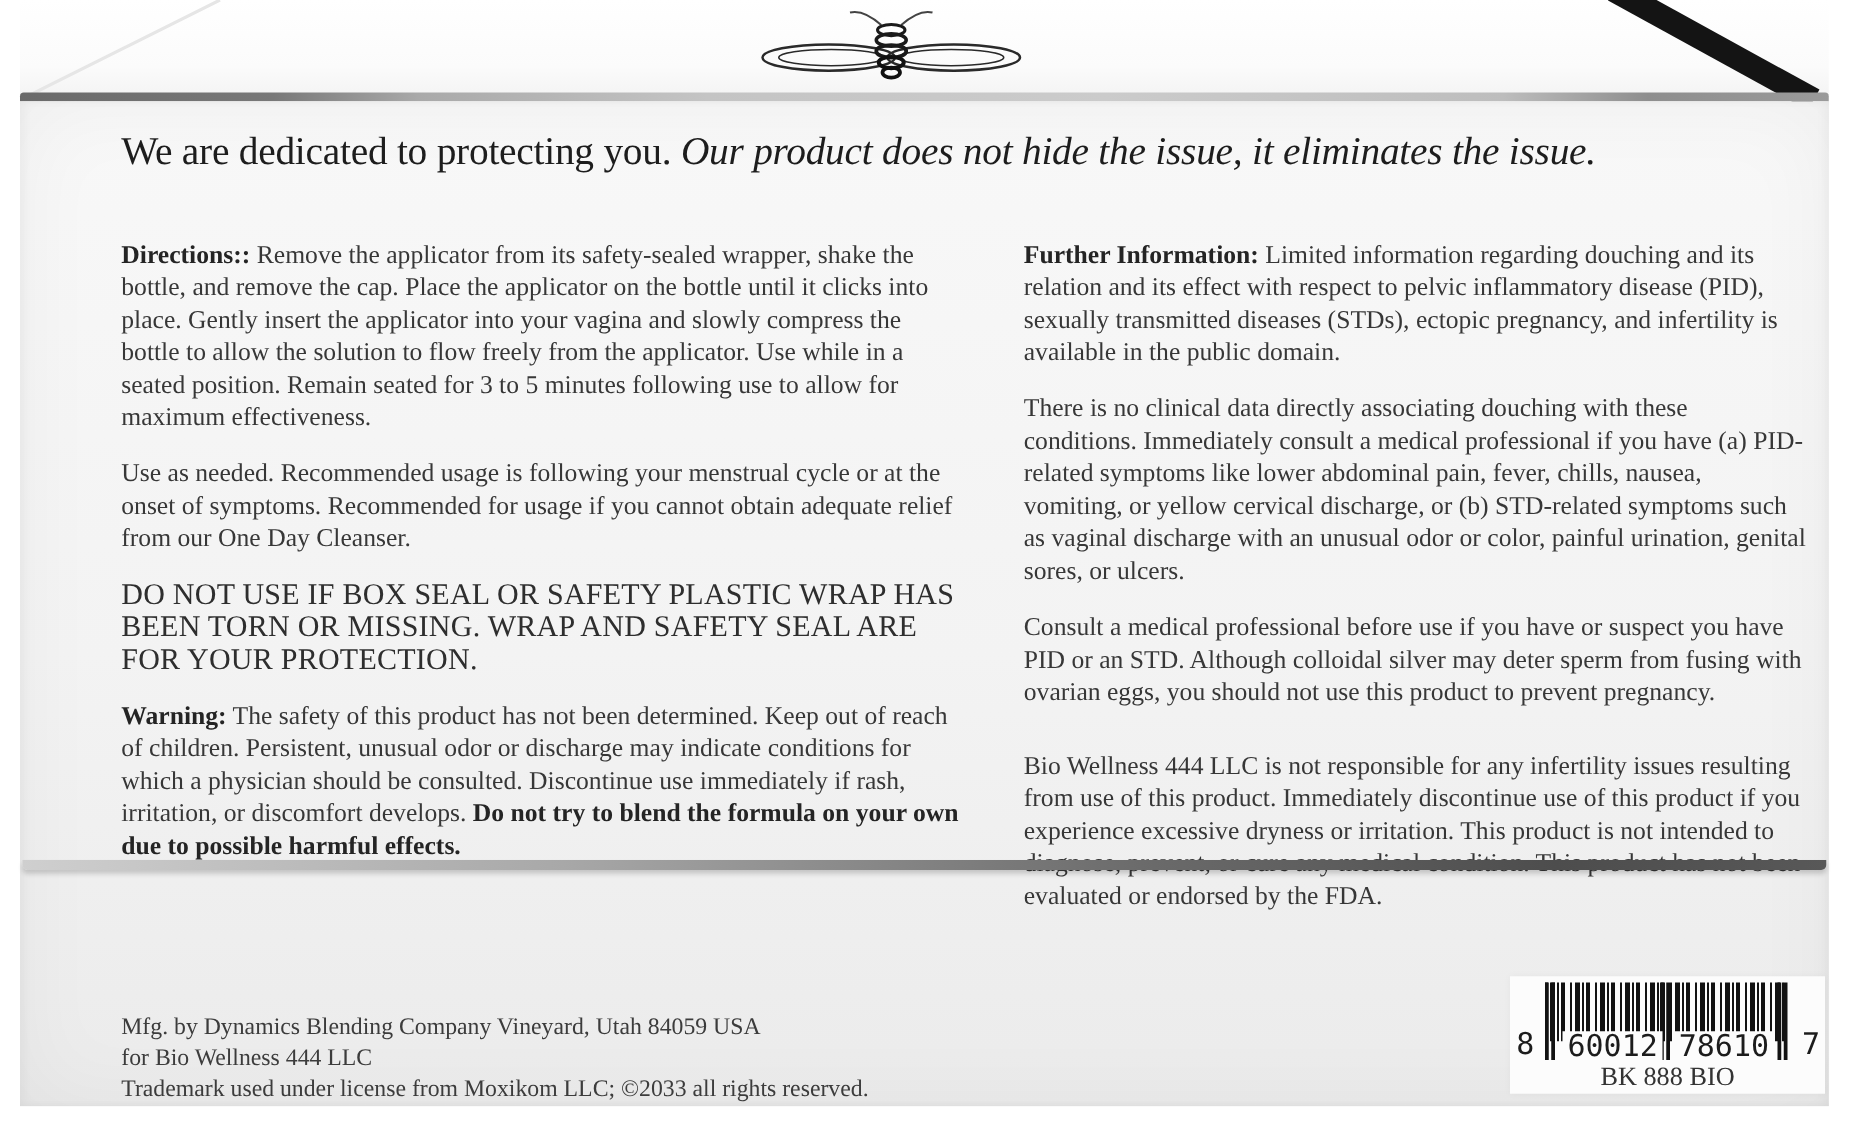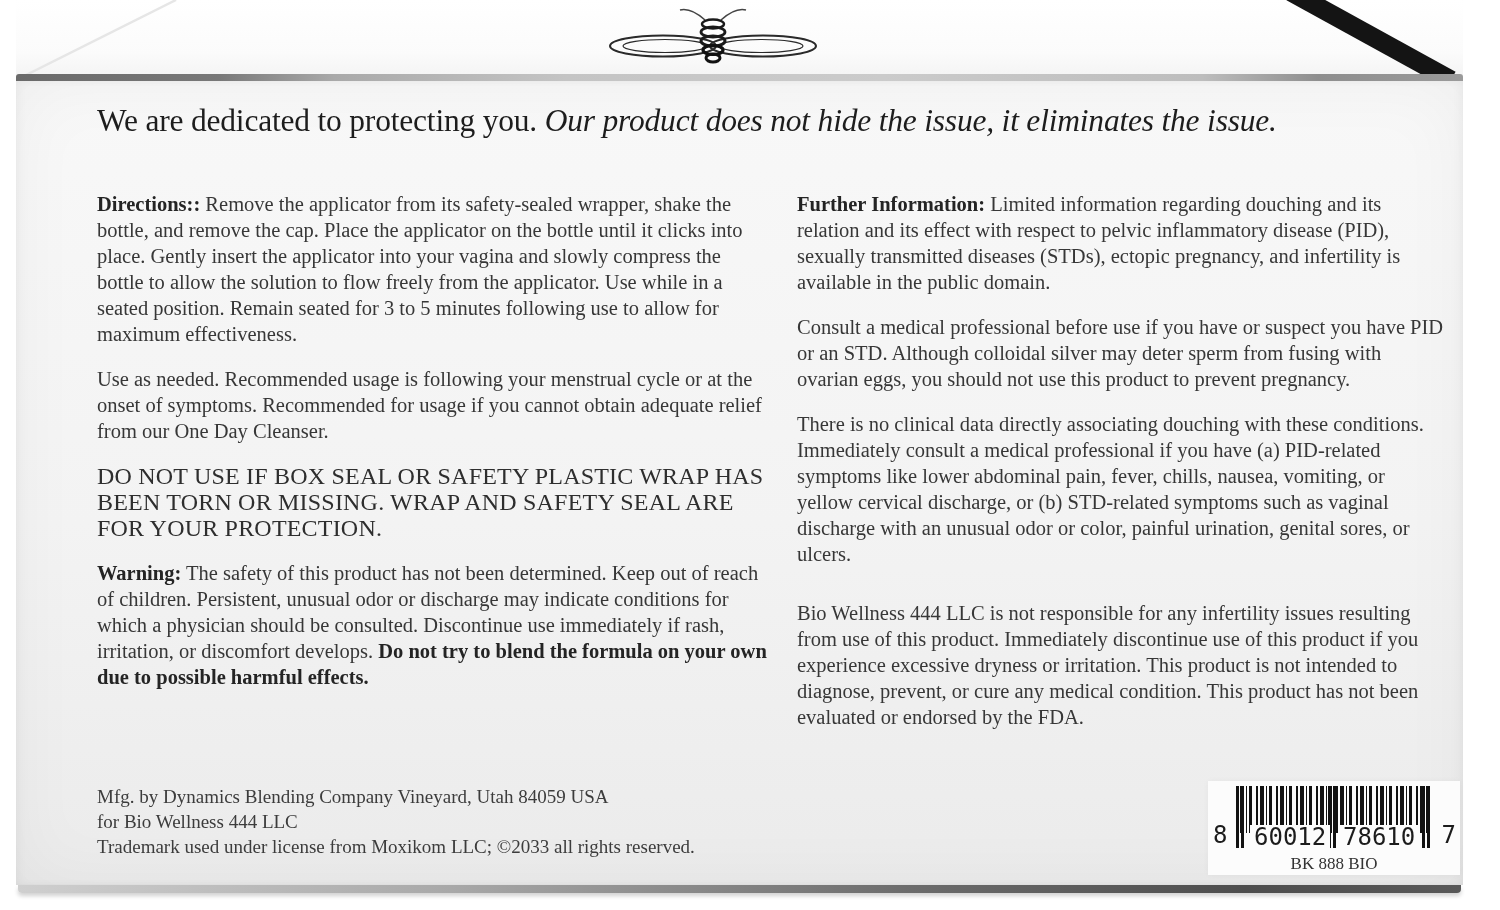--- a/index.html
+++ b/index.html
@@ -2,21 +2,21 @@
 <html><head>
 <meta charset="utf-8">
 <style>
   * { margin:0; padding:0; box-sizing:border-box; }
   html,body { width:1500px; height:910px; background:#ffffff; overflow:hidden;
               font-family:"Liberation Serif", serif; }
 
   .stage { position:relative; width:1500px; height:910px; background:#fff; }
 
   
-  .box { position:absolute; left:16px; top:0; width:1447px; height:893px; }
+  .box { position:absolute; left:16px; top:0; width:1447px; height:696px; }
 
   .lid { position:absolute; left:0; top:0; width:100%; height:76px;
          background:linear-gradient(180deg,#ffffff 0%, #fbfbfb 70%, #f4f4f4 100%); }
   .lid-fold-svg { position:absolute; left:0; top:0; width:100%; height:76px; }
 
   .separator { position:absolute; left:0; top:74px; width:100%; height:7px;
     background:linear-gradient(90deg,#6a6a6a 0%,#787878 14%,#a9a9a9 22%,
       #c4c4c4 38%,#cbcbcb 60%,#bdbdbd 82%,#8e8e8e 90%,#9a9a9a 100%);
     border-radius:3px 3px 0 0; }
 
@@ -35,30 +35,30 @@
   
   .stripe-svg { position:absolute; right:0; top:0; width:260px; height:76px; overflow:visible; }
 
   
   .tagline { position:absolute; left:81px; top:22px; width:1340px;
     font-size:31.5px; color:#1d1d1d; letter-spacing:-0.2px; white-space:nowrap; }
   .tagline .it { font-style:italic; }
 
   
   .columns { position:absolute; left:81px; top:110px; width:1348px;
-    display:flex; gap:28px; color:#373737; }
+    display:flex; gap:50px; color:#373737; }
   .col-left  { width:672px; flex:0 0 672px; }
   .col-right { flex:1; }
   .col p { font-size:20.5px; line-height:26px; margin-bottom:19px; }
   .col p b { color:#242424; }
   p.caps { letter-spacing:0.2px; font-size:24px; color:#2e2e2e; }
   p.extra-gap { margin-top:33px; }
 
   
-  .footer { position:absolute; left:81px; top:703px; width:620px;
+  .footer { position:absolute; left:81px; top:728px; width:620px;
     font-size:19px; line-height:25px; color:#3c3c3c; }
 
   
   .barcode { position:absolute; left:1192px; top:700px; width:252px; height:94px;
     background:#fcfcfc; box-shadow:0 0 6px rgba(0,0,0,0.04); }
   .bars { position:absolute; left:28px; top:5px; width:192px; height:47px;
     background:repeating-linear-gradient(90deg,
       #121212 0px 2px, transparent 2px 4px,
       #121212 4px 8px, transparent 8px 10px,
       #121212 10px 11px, transparent 11px 13px,
@@ -67,21 +67,21 @@
   .g1 { left:28px; } .g2 { left:33px; }
   .g3 { left:120px; } .g4 { left:125px; }
   .g5 { left:214px; } .g6 { left:219px; }
   .bc-num { position:absolute; font-family:"DejaVu Sans Mono", monospace;
     font-size:24px; color:#1c1c1c; background:#fcfcfc; line-height:24px; }
   .bc-left  { left:5px;  top:42px; background:transparent; }
   .bc-right { right:4px; top:42px; background:transparent; }
   .bc-g1 { left:42px;  top:44px; padding:0 4px; }
   .bc-g2 { left:131px; top:44px; padding:0 4px; }
   .bc-caption { position:absolute; left:0; bottom:1px; width:100%;
-    text-align:center; font-size:17px; color:#333; }
+    text-align:center; font-size:21px; color:#333; }
 </style>
 </head>
 <body>
 
 <div class="stage">
   <div class="box">
 
     <div class="lid">
       <svg class="lid-fold-svg">
         <line x1="8" y1="76" x2="160" y2="0" stroke="#e6e6e6" stroke-width="2.5"></line>
@@ -125,23 +125,23 @@
 
           <p class="caps">DO NOT USE IF BOX SEAL OR SAFETY PLASTIC WRAP HAS BEEN TORN OR MISSING. WRAP AND SAFETY SEAL ARE FOR YOUR PROTECTION.</p>
 
 
           <p><b>Warning:</b><span> The safety of this product has not been determined. Keep out of reach of children. Persistent, unusual odor or discharge may indicate conditions for which a physician should be consulted.  Discontinue use immediately if rash, irritation, or discomfort develops. </span><b>Do not try to blend the formula on your own due to possible harmful effects.</b></p>
         </div>
 
         <div class="col col-right">
           <p><b>Further Information:</b><span>  Limited information regarding douching and its relation and its effect with respect to pelvic inflammatory disease (PID), sexually transmitted diseases (STDs), ectopic pregnancy, and infertility is available in the public domain.</span></p>
 
+          <p>There is no clinical data directly associating douching with these conditions. Immediately consult a medical professional if you have (a) PID-related symptoms like lower abdominal pain, fever, chills, nausea, vomiting, or yellow cervical discharge, or (b) STD-related symptoms such as vaginal discharge with an unusual odor or color, painful urination, genital sores, or ulcers.</p>
+
           <p>Consult a medical professional before use if you have or suspect you have PID or an STD. Although colloidal silver may deter sperm from fusing with ovarian eggs, you should not use this product to prevent pregnancy.</p>
-
-          <p>There is no clinical data directly associating douching with these conditions. Immediately consult a medical professional if you have (a) PID-related symptoms like lower abdominal pain, fever, chills, nausea, vomiting, or yellow cervical discharge, or (b) STD-related symptoms such as vaginal discharge with an unusual odor or color, painful urination, genital sores, or ulcers.</p>
 
           <p class="extra-gap">Bio Wellness 444 LLC is not responsible for any infertility issues resulting from use of this product. Immediately discontinue use of this product if you experience excessive dryness or irritation. This product is not intended to diagnose, prevent, or cure any medical condition. This product has not been evaluated or endorsed by the FDA.</p>
         </div>
       </div>
 
       <div class="footer">
         <div>Mfg. by Dynamics Blending Company Vineyard, Utah 84059 USA</div>
         <div>for Bio Wellness 444 LLC</div>
         <div>Trademark used under license from Moxikom LLC; ©2033 all rights reserved.</div>
       </div>

